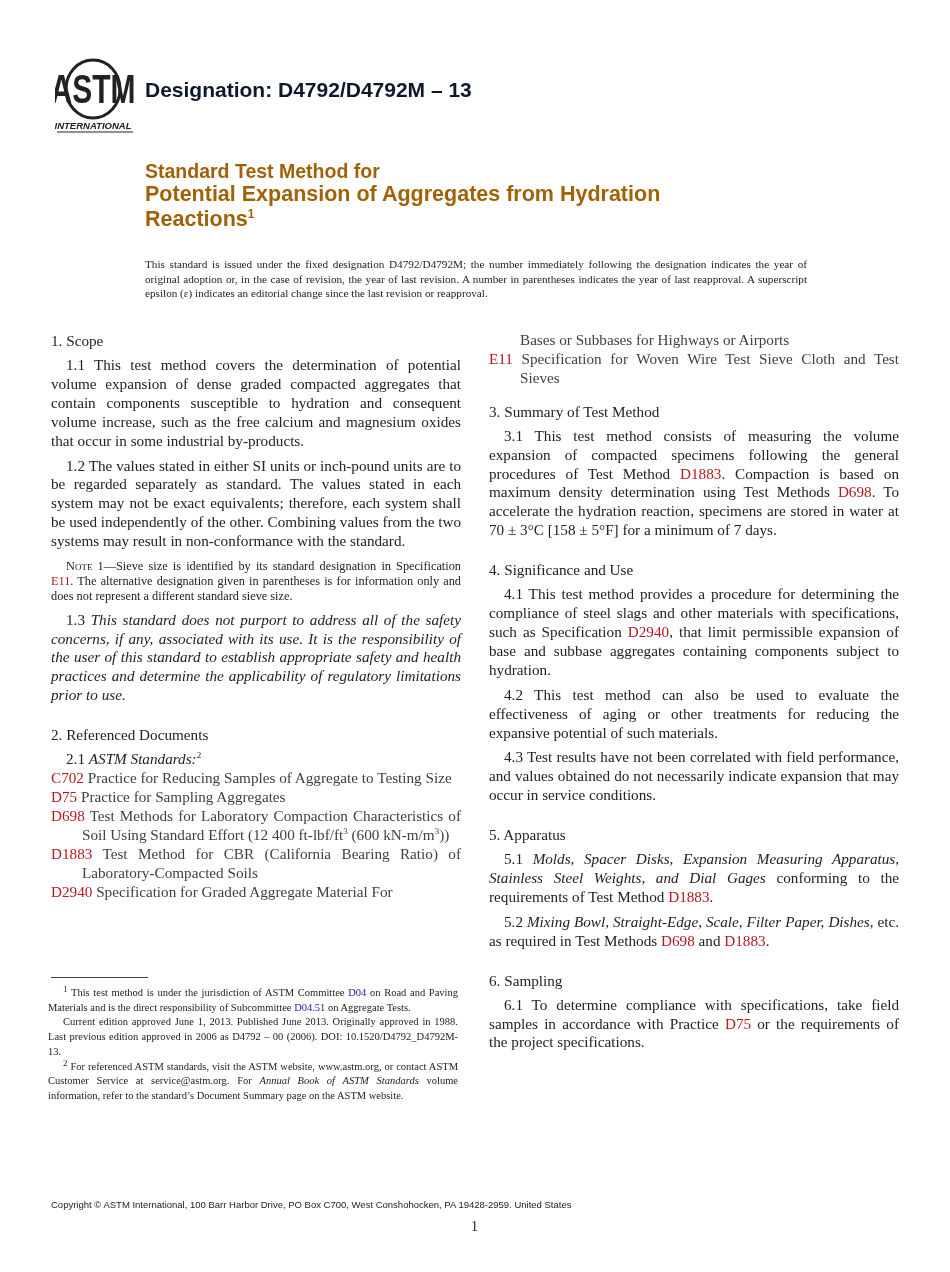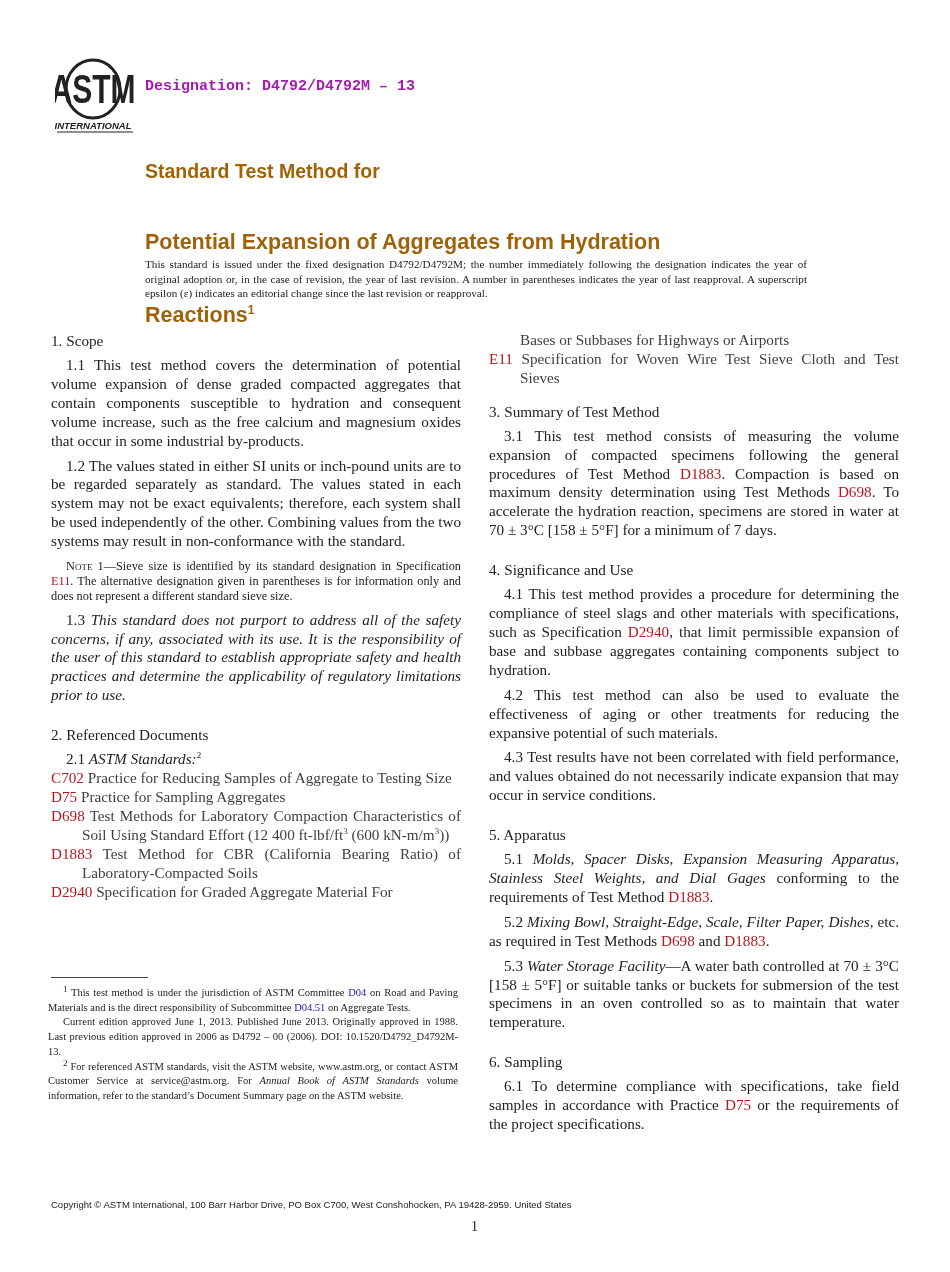--- a/index.html
+++ b/index.html
@@ -1,25 +1,25 @@
 <!DOCTYPE html>
 <html><head>
 <meta charset="utf-8">
 <style>
   html, body { margin: 0; padding: 0; background: #ffffff; }
   body { width: 950px; height: 1272px; position: relative; overflow: hidden; color: #1a1a1a; }
   .serif { font-family: "Liberation Serif", "DejaVu Serif", serif; }
   .sans { font-family: "Liberation Sans", "DejaVu Sans", sans-serif; }
 
   .logo { position: absolute; left: 55px; top: 57px; width: 80px; height: 76px; }
-  .designation { position: absolute; left: 145px; top: 78px; font-size: 15px; font-weight: bold; color: #a21caf; font-family: Liberation Mono, monospace; }
+  .designation { position: absolute; left: 145px; top: 78px; font-size: 21px; font-weight: bold; color: #0f172a; }
 
   .title-block { position: absolute; left: 145px; top: 160px; font-weight: bold; color: #a16207; }
   .title-l1 { font-size: 19.5px; line-height: 22px; }
-  .title-l2 { font-size: 21.5px; line-height: 25px; margin-top: 48px; }
+  .title-l2 { font-size: 21.5px; line-height: 25px; }
   .title-l2 sup { font-size: 12px; }
 
   .preamble { position: absolute; left: 145px; top: 257px; width: 662px; font-size: 11.2px; line-height: 14.6px; text-align: justify; color: #222; }
 
   .col { position: absolute; top: 331px; width: 410px; font-size: 15.2px; line-height: 18.9px; text-align: justify; color: #222; }
   .col-left { left: 51px; }
   .col-right { left: 489px; }
 
   h2 { font-size: 15.2px; font-weight: normal; margin: 0 0 5px 0; line-height: 20px; }
   p { margin: 0 0 6px 0; text-indent: 15px; }
@@ -93,20 +93,19 @@
   <p><span>3.1  This test method consists of measuring the volume expansion of compacted specimens following the general procedures of Test Method </span><span class="ref">D1883</span><span>. Compaction is based on maximum density determination using Test Methods </span><span class="ref">D698</span><span>. To accelerate the hydration reaction, specimens are stored in water at 70 ± 3°C [158 ± 5°F] for a minimum of 7 days.</span></p>
   <div class="sec-gap"></div>
   <h2>4.  Significance and Use</h2>
   <p><span>4.1  This test method provides a procedure for determining the compliance of steel slags and other materials with specifications, such as Specification </span><span class="ref">D2940</span><span>, that limit permissible expansion of base and subbase aggregates containing components subject to hydration.</span></p>
   <p>4.2  This test method can also be used to evaluate the effectiveness of aging or other treatments for reducing the expansive potential of such materials.</p>
   <p>4.3  Test results have not been correlated with field performance, and values obtained do not necessarily indicate expansion that may occur in service conditions.</p>
   <div class="sec-gap"></div>
   <h2>5.  Apparatus</h2>
   <p><span>5.1 </span><i>Molds, Spacer Disks, Expansion Measuring Apparatus, Stainless Steel Weights, and Dial Gages</i><span> conforming to the requirements of Test Method </span><span class="ref">D1883</span><span>.</span></p>
   <p><span>5.2 </span><i>Mixing Bowl, Straight-Edge, Scale, Filter Paper, Dishes,</i><span> etc. as required in Test Methods </span><span class="ref">D698</span><span> and </span><span class="ref">D1883</span><span>.</span></p>
-  <p><span>5.3 </span><i>Water Storage Facility</i><span>—A water bath controlled at 70 ± 3°C [158 ± 5°F] or suitable tanks or buckets for submersion of the test specimens in an oven controlled so as to maintain that water temperature.</span></p>
   <div class="sec-gap"></div>
   <h2>6.  Sampling</h2>
   <p><span>6.1  To determine compliance with specifications, take field samples in accordance with Practice </span><span class="ref">D75</span><span> or the requirements of the project specifications.</span></p>
 </div>
 
 <div class="copyright sans">Copyright © ASTM International, 100 Barr Harbor Drive, PO Box C700, West Conshohocken, PA 19428-2959. United States</div>
 <div class="page-num serif">1</div>
 
 </body></html>

